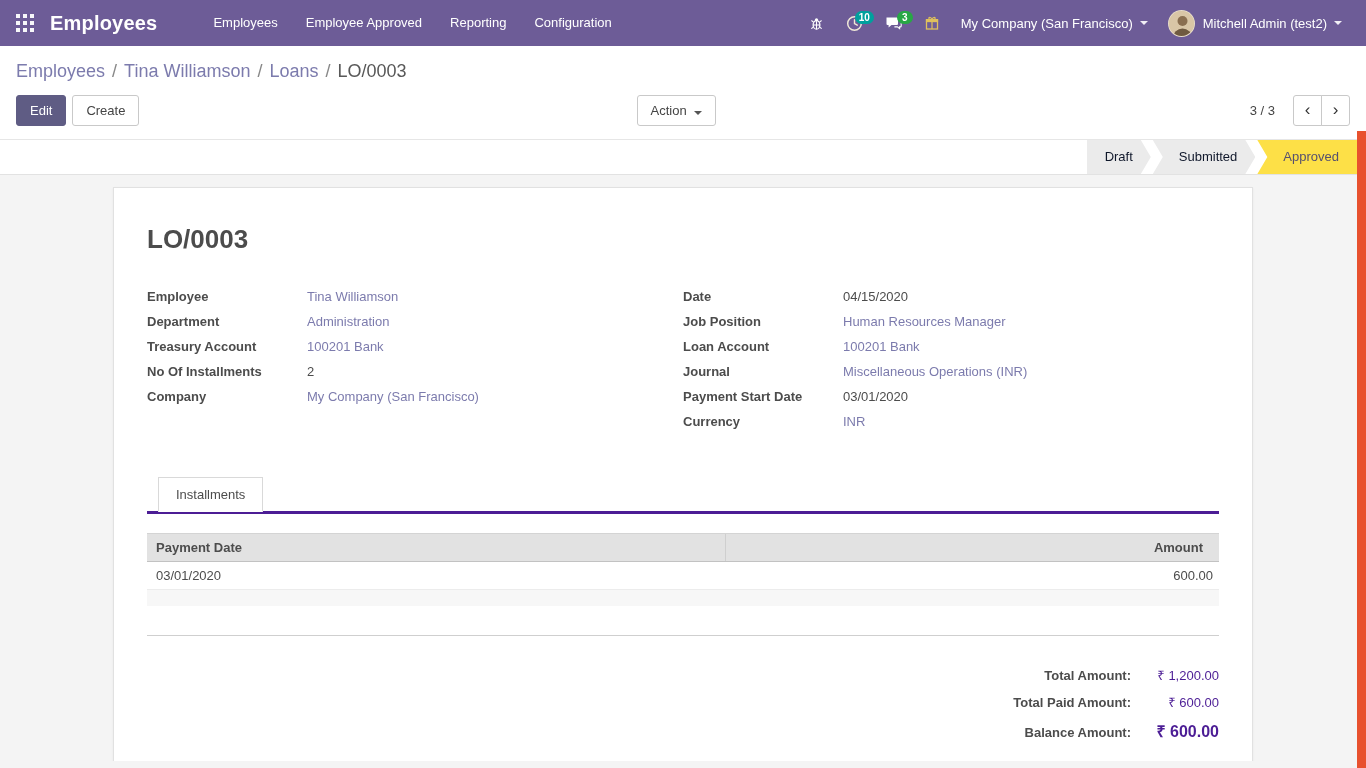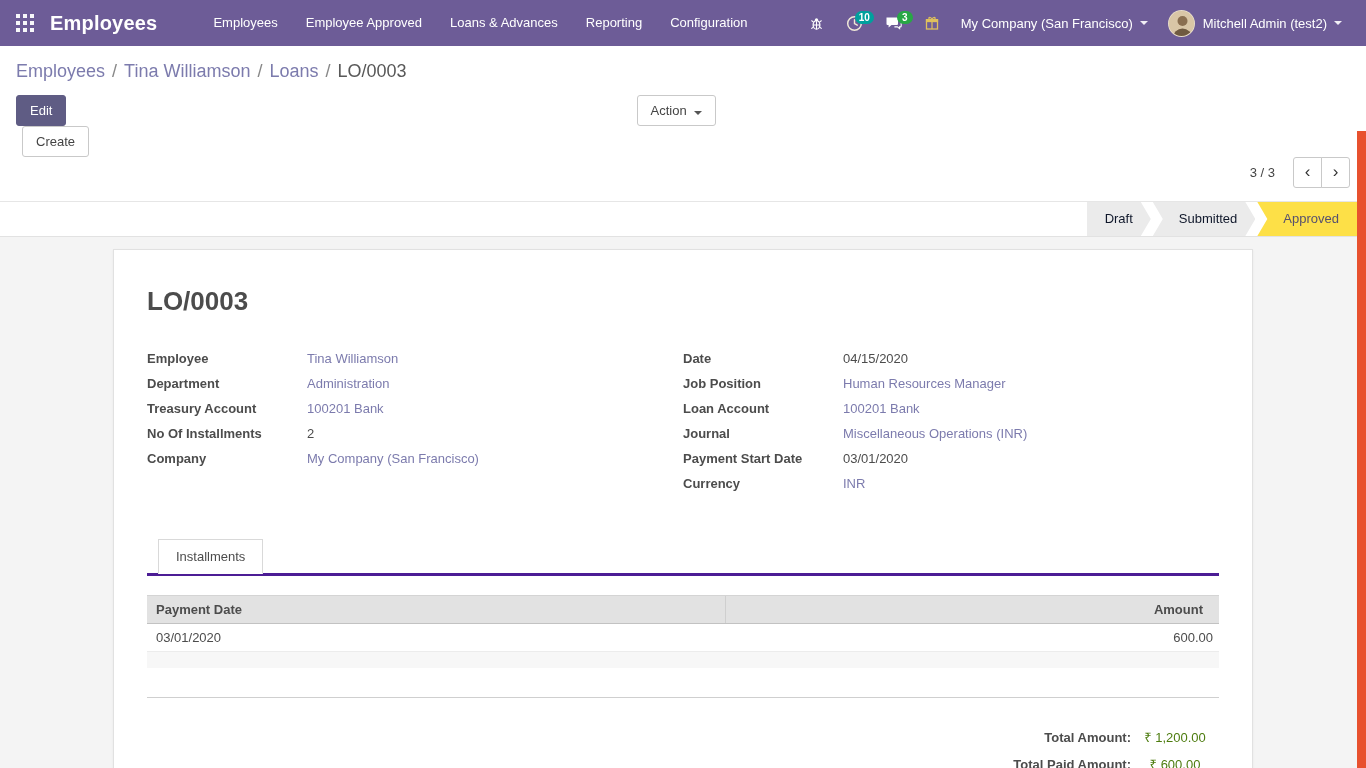--- a/index.html
+++ b/index.html
@@ -44,21 +44,21 @@
     background:#d9c6a6; flex-shrink:0; border:1px solid rgba(255,255,255,.4);
   }
 
   
   .control-panel { background:#fff; }
   .breadcrumb { padding:15px 16px 4px; font-size:18px; color:#888; }
   .breadcrumb a { color:#7c7bad; text-decoration:none; cursor:pointer; }
   .crumb-sep { padding:0 7px; color:#888; }
   .crumb-current { color:#585858; }
 
-  .cp-buttons { display:flex; align-items:flex-start; padding:9px 16px 13px; position:relative;flex-direction:column; }
+  .cp-buttons { display:flex; align-items:center; padding:9px 16px 13px; position:relative; }
   .btn {
     font-size:13px; line-height:1; padding:8px 13px; border-radius:3px;
     border:1px solid #c9c9c9; background:#fff; color:#444; cursor:pointer;
     font-family:"Liberation Sans",sans-serif;
   }
   .btn-primary { background:#5f5c84; border-color:#5f5c84; color:#fff; }
   .btn + .btn { margin-left:6px; }
   .action-dd {
     position:absolute; left:46.6%; display:flex; align-items:center;
   }
@@ -125,21 +125,21 @@
   table.list th.col-amount { text-align:right; border-left:1px solid #cfcfcf; padding-right:16px; }
   table.list td { padding:6px 9px; border-bottom:1px solid #ececec; color:#4c4c4c; }
   table.list td.col-amount { text-align:right; padding-right:6px; }
   table.list tr.filler td { height:16px; border-bottom:none; }
   table.list tr.filler.shade { background:#f7f7f7; }
   table.list tr.table-end td { border-bottom:1px solid #cfcfcf; height:14px; }
 
   .totals { margin-top:30px; }
   .total-row { display:flex; justify-content:flex-end; align-items:baseline; margin-bottom:9px; font-size:13px; }
   .total-label { font-weight:700; color:#4c4c4c; text-align:right; }
-  .total-value { width:88px; text-align:center; color:#4d7c0f; }
+  .total-value { width:88px; text-align:right; color:#4c1d95; }
   .total-row.balance .total-value { font-size:16px; font-weight:700; }
 
   
   .right-strip { position:absolute; top:131px; right:0; bottom:0; width:9px; background:#e8512e; }
 </style>
 </head>
 <body>
 
 <nav class="navbar">
   <div class="apps-grid">
@@ -149,21 +149,20 @@
       <span></span>
       <span></span>
       <span></span>
       <span></span>
       <span></span>
       <span></span>
   </div>
   <div class="brand">Employees</div>
   <div class="nav-item">Employees</div>
   <div class="nav-item">Employee Approved</div>
-  <div class="nav-item">Loans &amp; Advances</div>
   <div class="nav-item">Reporting</div>
   <div class="nav-item">Configuration</div>
 
   <div class="nav-right">
     <div class="icon-btn">
       <svg width="15" height="15" viewBox="0 0 16 16">
         <ellipse cx="8" cy="9.5" rx="3.6" ry="4.5" fill="none" stroke="#fff" stroke-width="1.3"></ellipse>
         <circle cx="8" cy="4" r="1.7" fill="#fff"></circle>
         <path d="M8 5.5 V14 M4.4 9.5 H11.6 M4.8 6.6 L2.6 4.8 M11.2 6.6 L13.4 4.8 M4.5 12 L2.4 13.4 M11.5 12 L13.6 13.4" stroke="#fff" stroke-width="1.1" fill="none"></path>
       </svg>

